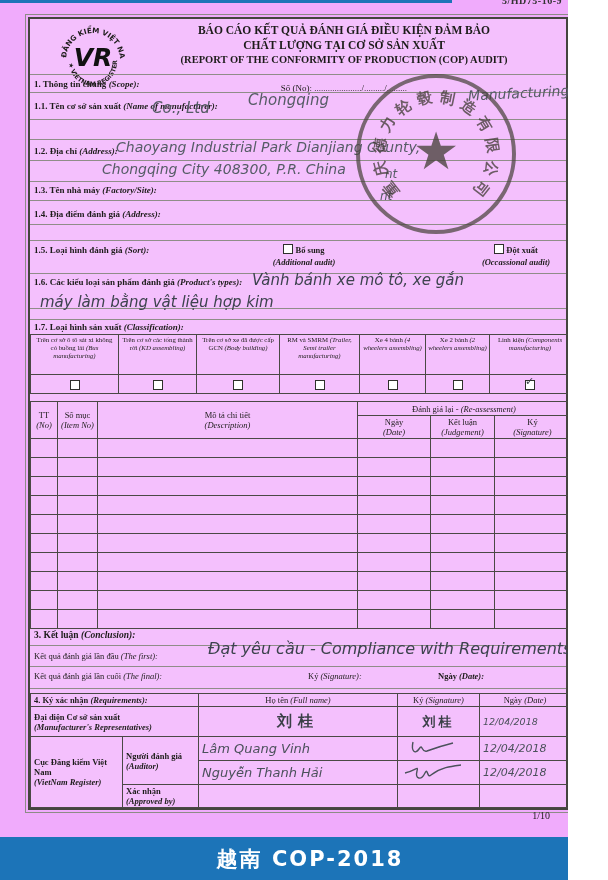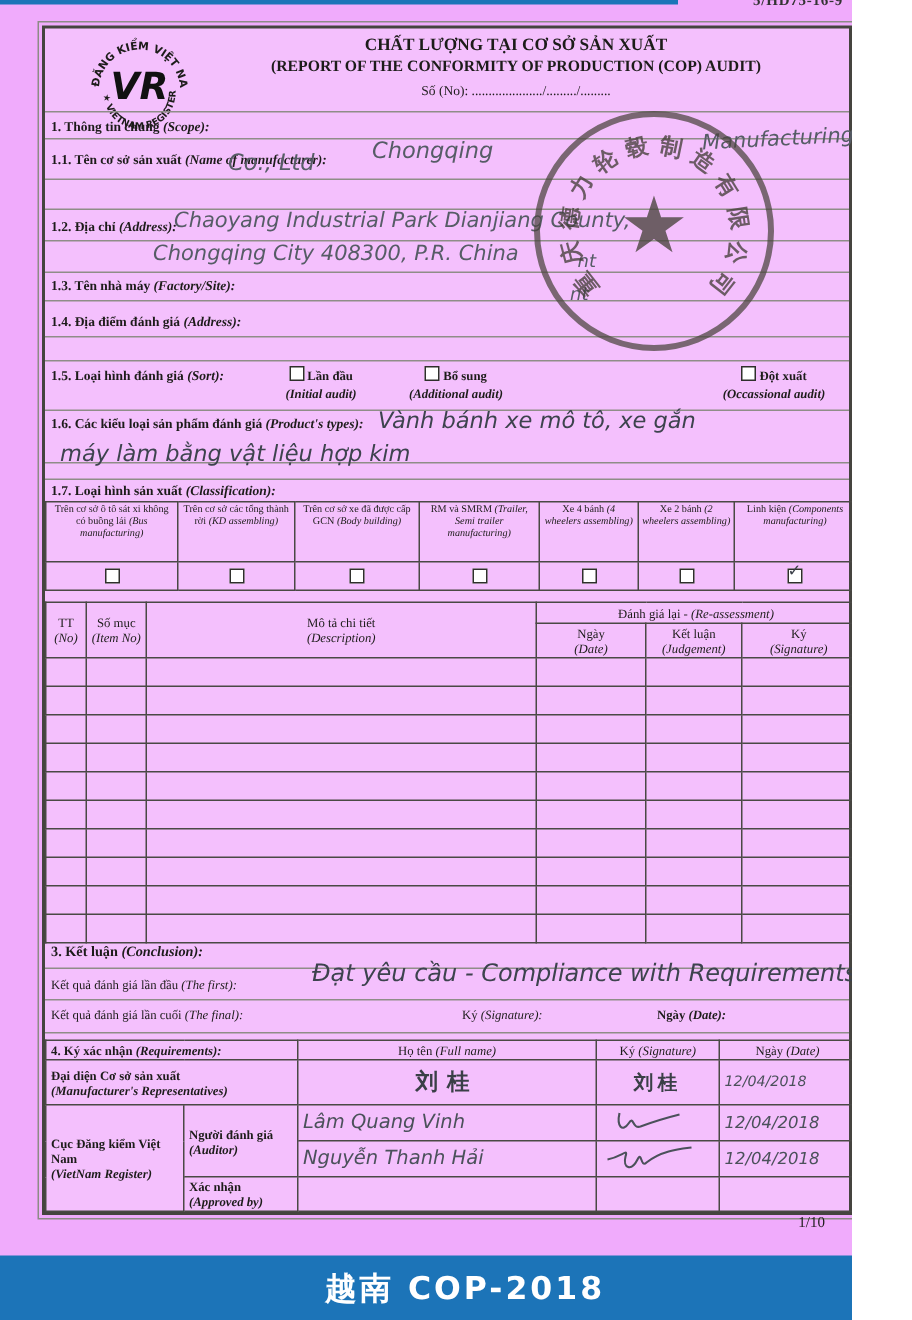--- a/index.html
+++ b/index.html
@@ -12,21 +12,21 @@
   .form-inner{position:relative;width:100%;height:100%;border:2px solid #45443f;box-sizing:border-box;background:rgba(255,255,255,.25);}
   .rule{position:absolute;left:0;right:0;height:1px;background:#8f8d88;}
   .lbl{position:absolute;font-size:9px;font-weight:bold;white-space:nowrap;}
   .lbl .en{font-style:italic;}
   .sm{font-size:8.5px;}
   
   .logo{position:absolute;left:28px;top:3px;width:70px;height:70px;}
   .titles{position:absolute;left:96px;top:4px;width:436px;text-align:center;}
   .t1{font-size:11.5px;font-weight:bold;line-height:15px;}
   .t3{font-size:10.5px;font-weight:bold;line-height:14px;}
-  .sono{font-size:9px;margin-top:3px;}
+  .sono{font-size:9px;margin-top:16px;}
   
   .hw{position:absolute;font-family:"DejaVu Sans",sans-serif;font-style:italic;color:#565c66;white-space:nowrap;}
   .hw-dk{color:#3d434e;}
   
   .cb{display:inline-block;width:8px;height:8px;border:1px solid #2f2f2c;background:#fff;position:relative;vertical-align:-1px;}
   .cb.on::after{content:"✓";position:absolute;left:-1px;top:-6px;font-size:11px;color:#3a3f48;font-family:"DejaVu Sans",sans-serif;}
   .opt{position:absolute;width:96px;text-align:center;font-size:8.5px;font-weight:bold;}
   .opt .en{display:block;font-weight:normal;font-style:italic;font-weight:bold;margin-top:2px;}
   
   table{border-collapse:collapse;}
@@ -82,20 +82,21 @@
         <text font-size="7.2" font-weight="bold" fill="#1d1c1a" font-family="DejaVu Sans, sans-serif">
           <textPath href="#arcTop" startOffset="2">ĐĂNG KIỂM VIỆT NAM</textPath>
         </text>
         <text font-size="6.2" font-weight="bold" fill="#1d1c1a" font-family="DejaVu Sans, sans-serif">
           <textPath href="#arcBot" startOffset="1">★ VIETNAM REGISTER ★</textPath>
         </text>
         <text x="35" y="44" font-size="25" font-weight="bold" font-style="italic" text-anchor="middle" fill="#111" font-family="DejaVu Sans, sans-serif">VR</text>
       </svg>
     </div>
     <div class="titles">
+      <div class="t1">BÁO CÁO KẾT QUẢ ĐÁNH GIÁ ĐIỀU KIỆN ĐẢM BẢO</div>
       <div class="t1">CHẤT LƯỢNG TẠI CƠ SỞ SẢN XUẤT</div>
       <div class="t3">(REPORT OF THE CONFORMITY OF PRODUCTION (COP) AUDIT)</div>
       <div class="sono">Số (No): ...................../........./.........</div>
     </div>
 
     <div class="rule" style="top:55px"></div>
     <div class="rule" style="top:73px"></div>
     <div class="rule" style="top:100px"></div>
     <div class="rule" style="top:120px"></div>
     <div class="rule" style="top:141px"></div>
@@ -134,25 +135,20 @@
     <span class="hw" style="left:350px;top:170px;font-size:12px">nt</span>
 
     <div class="lbl" style="left:4px;top:190px">
       <span>1.4. Địa điểm đánh giá</span>
       <span class="en">(Address):</span>
     </div>
 
     <div class="lbl" style="left:4px;top:226px">
       <span>1.5. Loại hình đánh giá</span>
       <span class="en">(Sort):</span>
-    </div>
-    <div class="opt" style="left:136px;top:225px">
-      <span class="cb"></span>
-      <span>Lần đầu</span>
-      <span class="en">(Initial audit)</span>
     </div>
     <div class="opt" style="left:226px;top:225px">
       <span class="cb"></span>
       <span>Bổ sung</span>
       <span class="en">(Additional audit)</span>
     </div>
     <div class="opt" style="left:438px;top:225px">
       <span class="cb"></span>
       <span>Đột xuất</span>
       <span class="en">(Occassional audit)</span>

